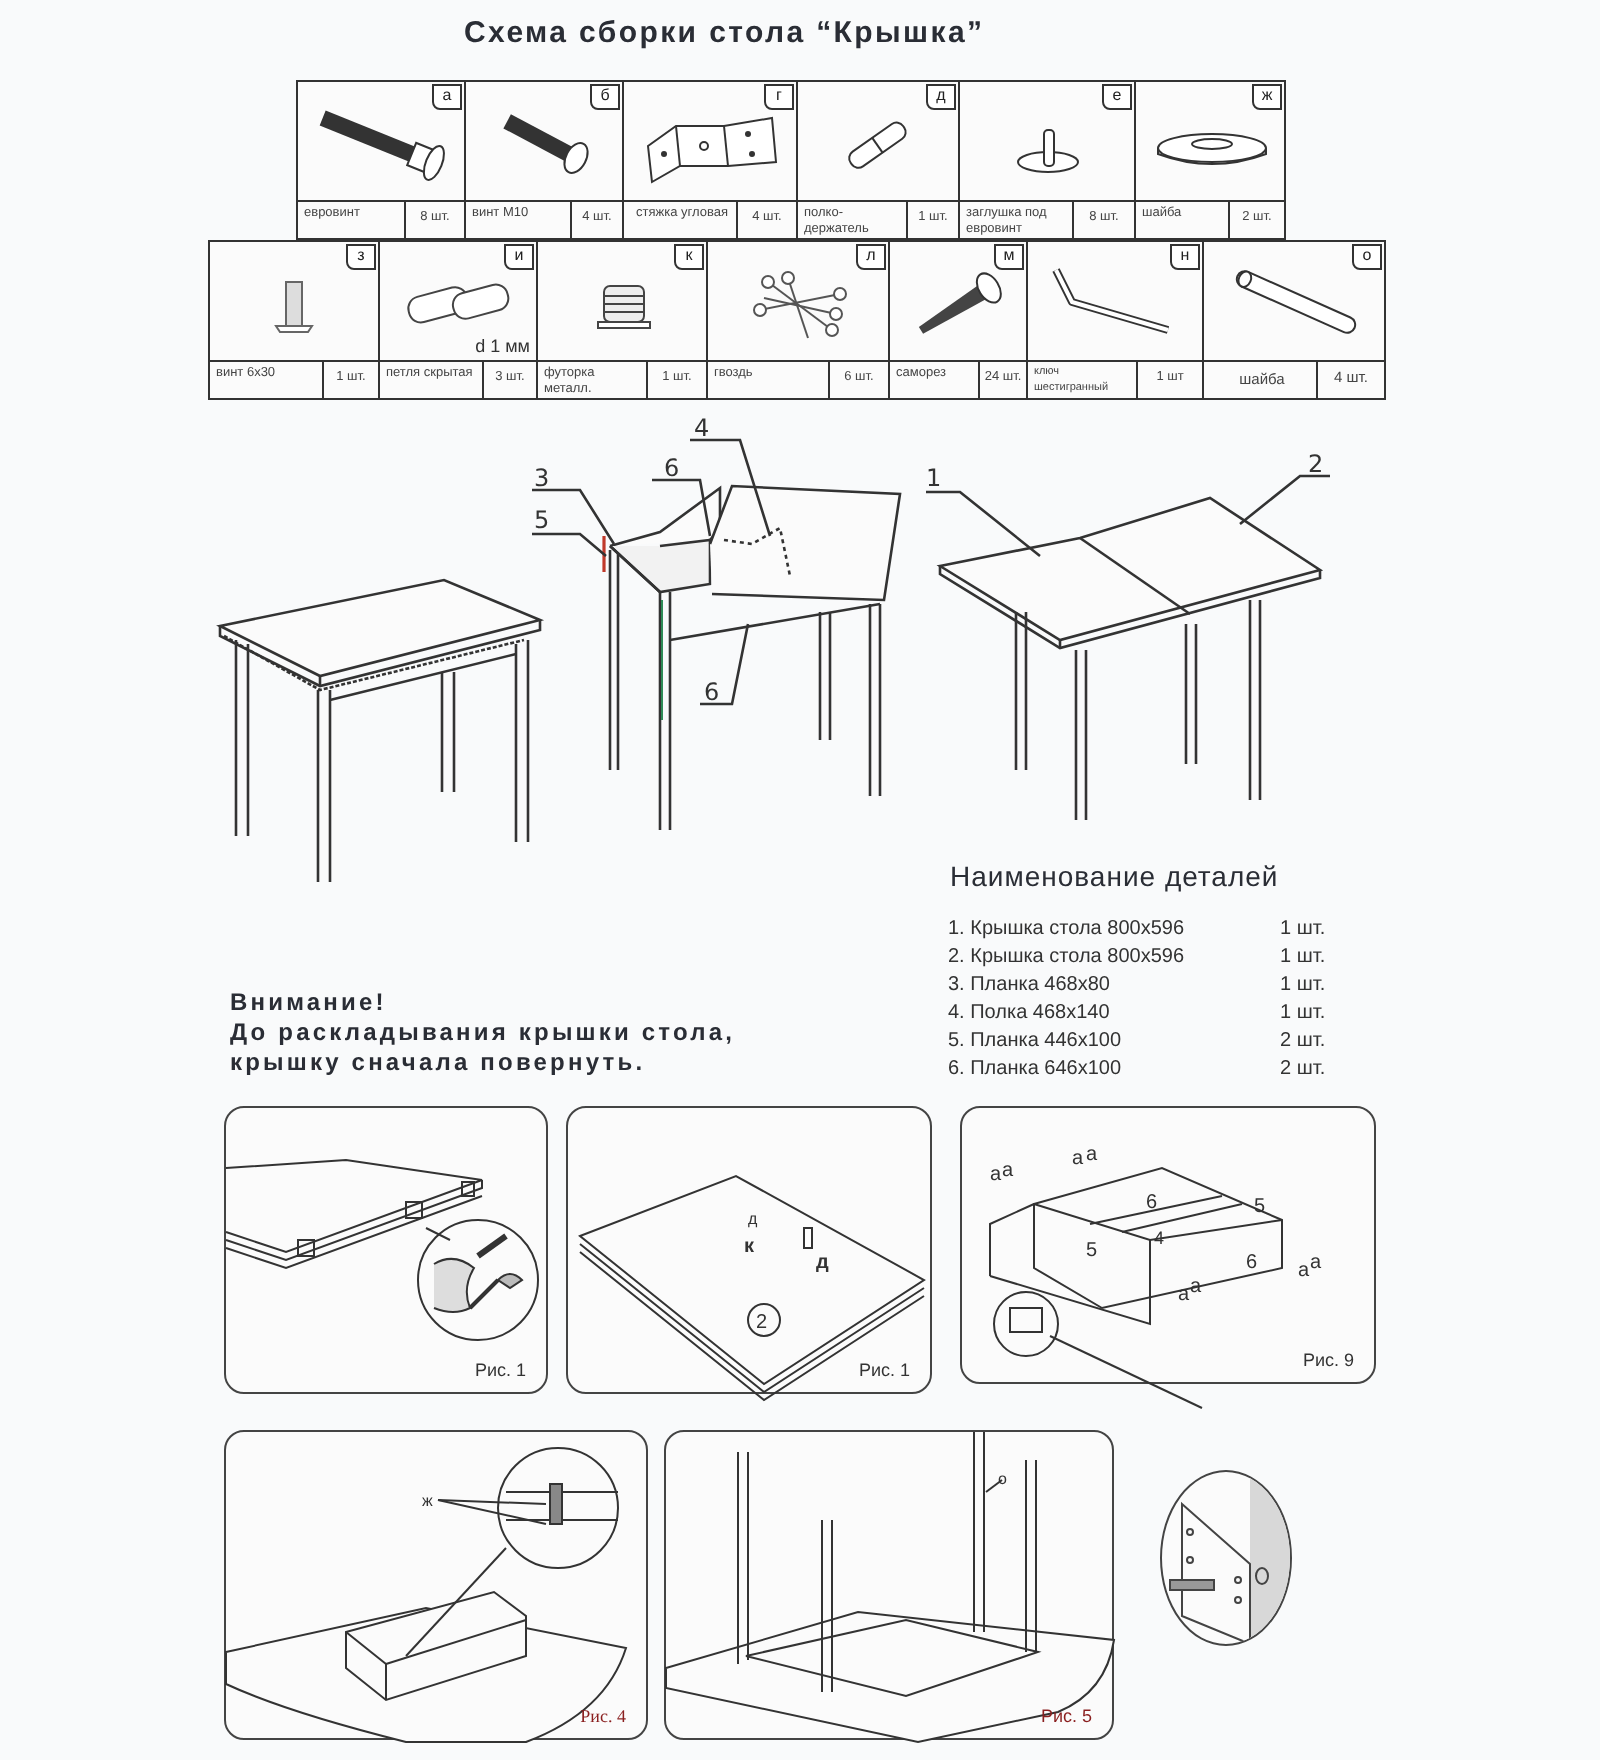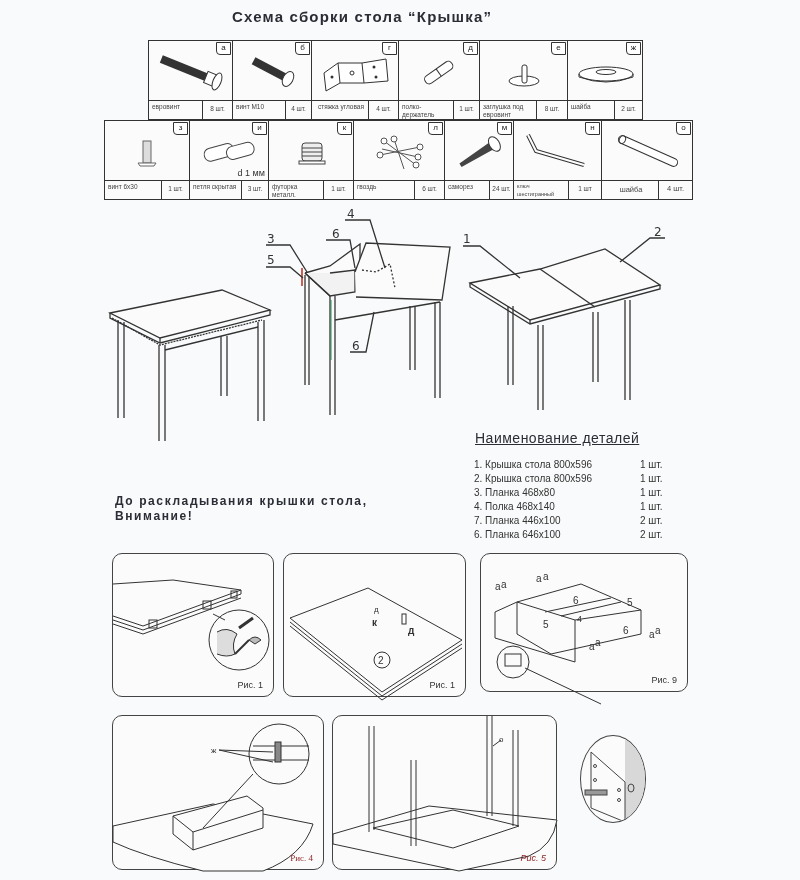--- a/index.html
+++ b/index.html
@@ -5,21 +5,21 @@
   html,body{margin:0;padding:0;}
   body{width:800px;height:880px;background:#f9fafb;position:relative;overflow:hidden;font-family:"Liberation Sans",sans-serif;color:#222;}
   .abs{position:absolute;}
   .title{left:232px;top:8px;font-size:15px;font-weight:bold;letter-spacing:1.2px;color:#2a2d35;}
   .cell{position:absolute;border:1px solid #333;background:#fbfbfb;box-sizing:border-box;}
   .cell .letter{position:absolute;right:1px;top:1px;width:13px;height:11px;border:1px solid #333;border-radius:0 0 0 4px;font-size:8px;line-height:10px;text-align:center;background:#fff;}
   .cell .img{position:absolute;left:0;right:0;top:0;bottom:19px;}
   .cell .lbl{position:absolute;left:0;bottom:0;height:19px;border-top:1px solid #333;box-sizing:border-box;font-size:6.5px;line-height:7.5px;padding:2px 3px;color:#444;overflow:hidden;}
   .cell .qty{position:absolute;right:0;bottom:0;height:19px;border-top:1px solid #333;border-left:1px solid #333;box-sizing:border-box;font-size:6.5px;line-height:15px;text-align:center;color:#444;}
   .cell .extra{position:absolute;right:3px;bottom:21px;font-size:9px;color:#333;}
-  .parts-title{left:475px;top:430px;font-size:14px;color:#2a2d35;letter-spacing:0.5px;text-decoration:underline;}
+  .parts-title{left:475px;top:430px;font-size:14px;color:#2a2d35;letter-spacing:0.5px;}
   .parts-list{left:474px;top:458px;font-size:10px;line-height:14px;color:#333;}
   .parts-list .row{display:flex;width:196px;}
   .parts-list .name{flex:1;}
   .parts-list .q{width:30px;}
   .warn{left:115px;top:494px;font-size:12px;font-weight:bold;letter-spacing:1.6px;line-height:15px;color:#2a2d35;}
   .fig{position:absolute;border:1.3px solid #444;border-radius:10px;background:#fbfbfb;box-sizing:border-box;}
   .fig .cap{position:absolute;right:10px;bottom:6px;font-size:9px;color:#333;text-align:center;}
   svg{position:absolute;left:0;top:0;overflow:visible;}
   .lbln{font-family:"DejaVu Sans",sans-serif;font-size:12px;fill:#333;}
 </style>
@@ -290,32 +290,33 @@
     </div>
   <div class="row">
       <span class="name">3. Планка 468х80</span>
       <span class="q">1 шт.</span>
     </div>
   <div class="row">
       <span class="name">4. Полка 468х140</span>
       <span class="q">1 шт.</span>
     </div>
   <div class="row">
-      <span class="name">7. Планка 446х100</span>
+      <span class="name">5. Планка 446х100</span>
       <span class="q">2 шт.</span>
     </div>
   <div class="row">
       <span class="name">6. Планка 646х100</span>
       <span class="q">2 шт.</span>
     </div>
 </div>
 
 <div class="abs warn">
+  <div>Внимание!</div>
   <div>До раскладывания крышки стола,</div>
-  <div>Внимание!</div>
+  <div>крышку сначала повернуть.</div>
 </div>
 
 <div class="fig" style="left:112px;top:553px;width:162px;height:144px;">
   <svg width="162" height="144" stroke="#333" fill="none" stroke-width="1">
     <path d="M0 30 L60 26 L128 36 L30 72 L0 62" fill="#fbfbfb"></path>
     <path d="M0 66 L30 76 L128 40 L128 36"></path>
       <path d="M0 70 L30 80 L128 44"></path>
     <rect x="36" y="66" width="8" height="8"></rect>
       <rect x="90" y="47" width="8" height="8"></rect>
       <rect x="118" y="37" width="6" height="7"></rect>
@@ -412,14 +413,14 @@
       <line x1="41" y1="10" x2="41" y2="114"></line>
     <line x1="78" y1="44" x2="78" y2="130"></line>
       <line x1="83" y1="44" x2="83" y2="130"></line>
     <line x1="154" y1="0" x2="154" y2="100"></line>
       <line x1="159" y1="0" x2="159" y2="100"></line>
     <line x1="180" y1="14" x2="180" y2="110"></line>
       <line x1="185" y1="14" x2="185" y2="110"></line>
     <line x1="160" y1="30" x2="168" y2="24"></line>
     <text x="166" y="26" font-size="8" fill="#333" stroke="none">о</text>
   </svg>
-  <span class="cap" style="color:#8a1f1f;font-style:italic;">Рис. 5</span>
+  <span class="cap" style="color:#8a1f1f;">Рис. 5</span>
 </div>
 
 </body></html>

